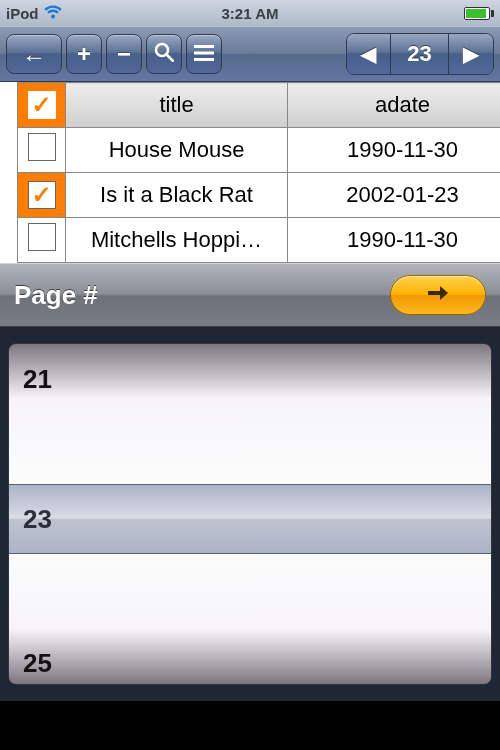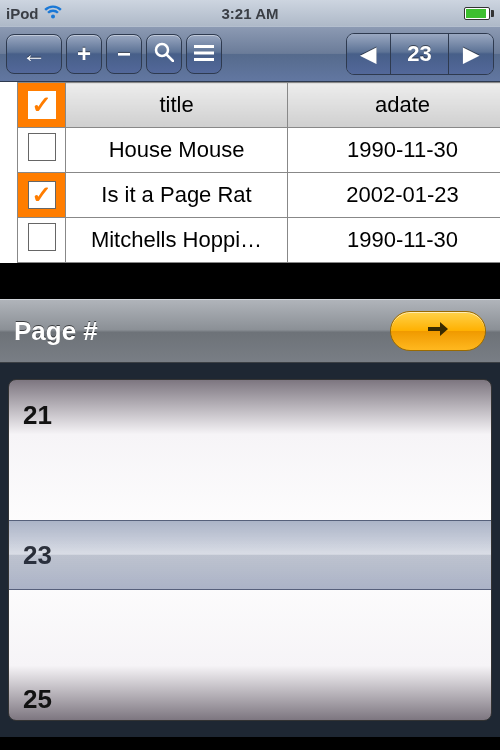--- a/index.html
+++ b/index.html
@@ -36,21 +36,21 @@
 .check-th { background: #ff7d00 !important; }
 .chk { width: 28px; height: 28px; border: 1px solid #666; display:inline-flex; align-items:center; justify-content:center; background:#fff; }
 .chk.checked { background:#fff; }
 .chk.checked::after { content:"✓"; color:#ff7d00; font-size:24px; font-weight:bold; line-height:1; }
 .chk-th { width: 28px; height: 28px; border: 1px solid #fff; background:#fff; display:inline-flex; align-items:center; justify-content:center; }
 .chk-th::after { content:"✓"; color:#ff7d00; font-size:24px; font-weight:bold; line-height:1; }
 .td-check-on { background:#ff7d00; }
 .grid td.td-check { padding:0; }
 
 
-.page-bar { height: 64px; background: linear-gradient(to bottom, #b0b4ba 0%, #8b9096 48%, #6d7278 52%, #797e85 100%); border-top:1px solid #cfd3d8; border-bottom:1px solid #3b3f44; display:flex; align-items:center; padding: 0 14px; justify-content:space-between;margin-top:36px; }
+.page-bar { height: 64px; background: linear-gradient(to bottom, #b0b4ba 0%, #8b9096 48%, #6d7278 52%, #797e85 100%); border-top:1px solid #cfd3d8; border-bottom:1px solid #3b3f44; display:flex; align-items:center; padding: 0 14px; justify-content:space-between; }
 .page-label { color:#fff; font-size: 26px; font-weight:bold; text-shadow: 0 -1px 0 rgba(0,0,0,0.6); }
 .go-btn { width: 96px; height: 40px; border-radius: 20px; background: linear-gradient(to bottom, #ffd24a, #ffb000 50%, #f09a00 51%, #ffb81f); border:1px solid #9a6a00; box-shadow: inset 0 1px 0 rgba(255,255,255,0.6); display:flex; align-items:center; justify-content:center; color:#3a2b00; font-size:22px; }
 
 
 .picker { height: 374px; background: #1e2733; padding: 16px 8px; }
 .picker-col { height: 100%; border-radius: 8px; background: linear-gradient(to bottom, #7d7680 0%, #f6f4f7 16%, #ffffff 50%, #f6f4f7 84%, #7d7680 100%); position:relative; overflow:hidden; border:1px solid #333; }
 .picker-item { position:absolute; left:0; right:0; height: 70px; display:flex; align-items:center; padding-left:14px; font-size: 26px; font-weight:bold; color:#121212; }
 .picker-sel { position:absolute; left:0; right:0; top: 140px; height:70px; background: linear-gradient(to bottom, rgba(105,120,155,0.55), rgba(105,120,155,0.25) 49%, rgba(70,85,120,0.35) 50%, rgba(105,120,155,0.55)); border-top:1px solid rgba(50,60,90,0.7); border-bottom:1px solid rgba(50,60,90,0.7); }
 
 
@@ -130,21 +130,21 @@
       </tr>
     </thead>
     <tbody>
       <tr>
         <td class="td-check"><span class="chk"></span></td>
         <td>House Mouse</td>
         <td>1990-11-30</td>
       </tr>
       <tr>
         <td class="td-check td-check-on"><span class="chk checked"></span></td>
-        <td>Is it a Page Rat</td>
+        <td>Is it a Black Rat</td>
         <td>2002-01-23</td>
       </tr>
       <tr>
         <td class="td-check"><span class="chk"></span></td>
         <td>Mitchells Hoppi…</td>
         <td>1990-11-30</td>
       </tr>
     </tbody>
   </table>
 </div>

